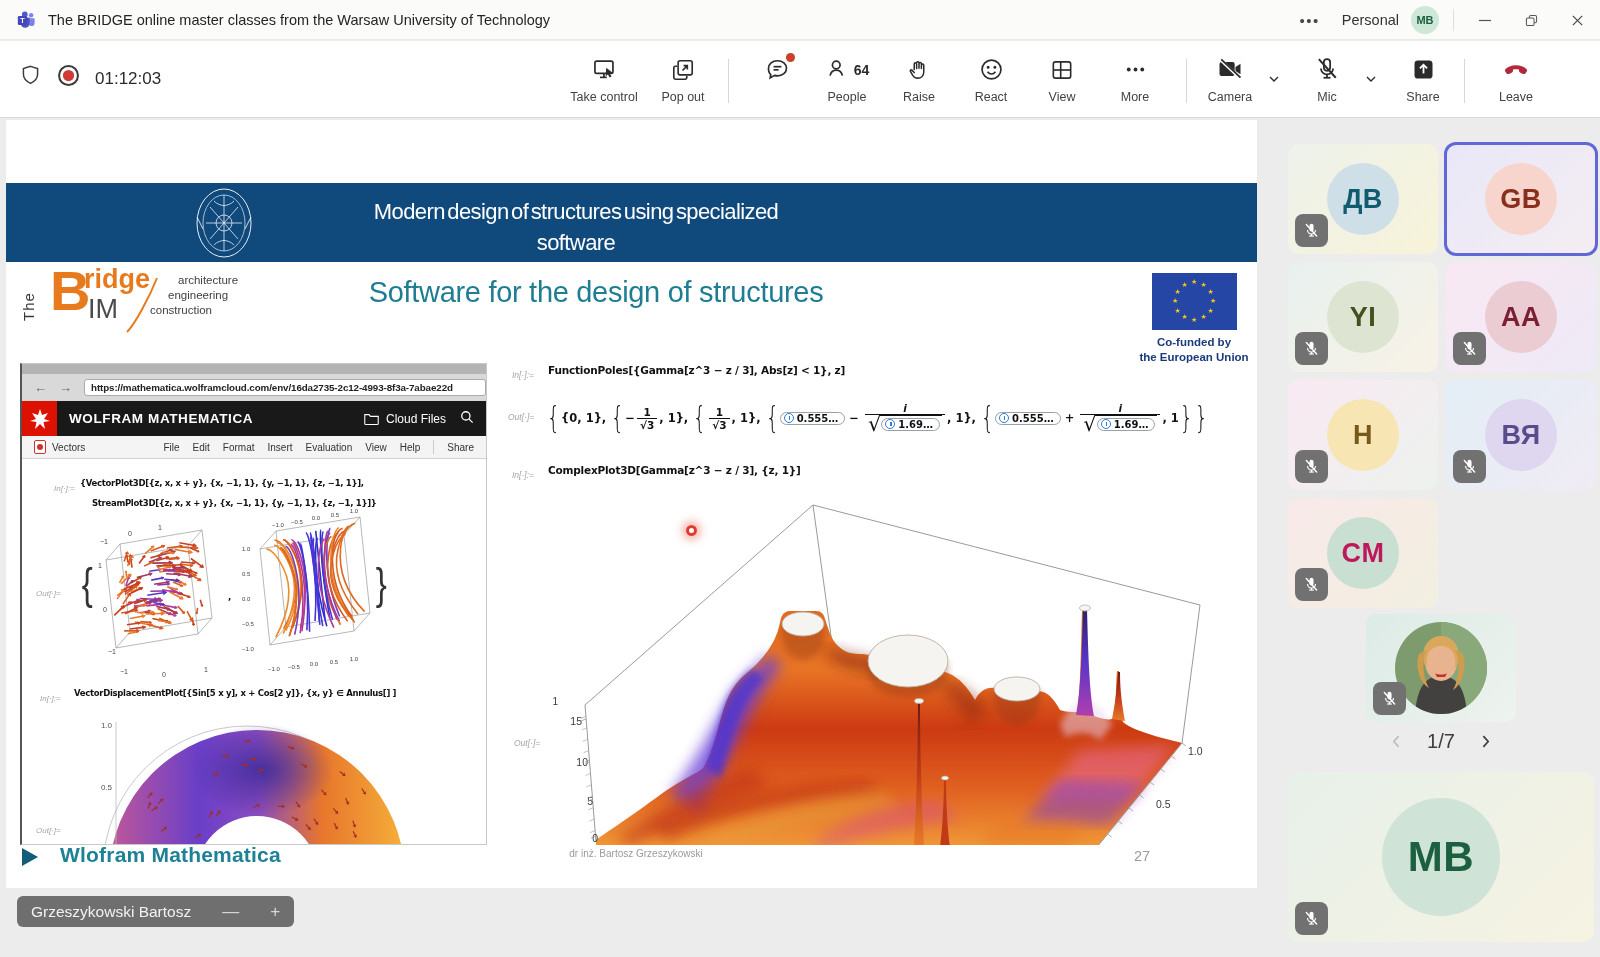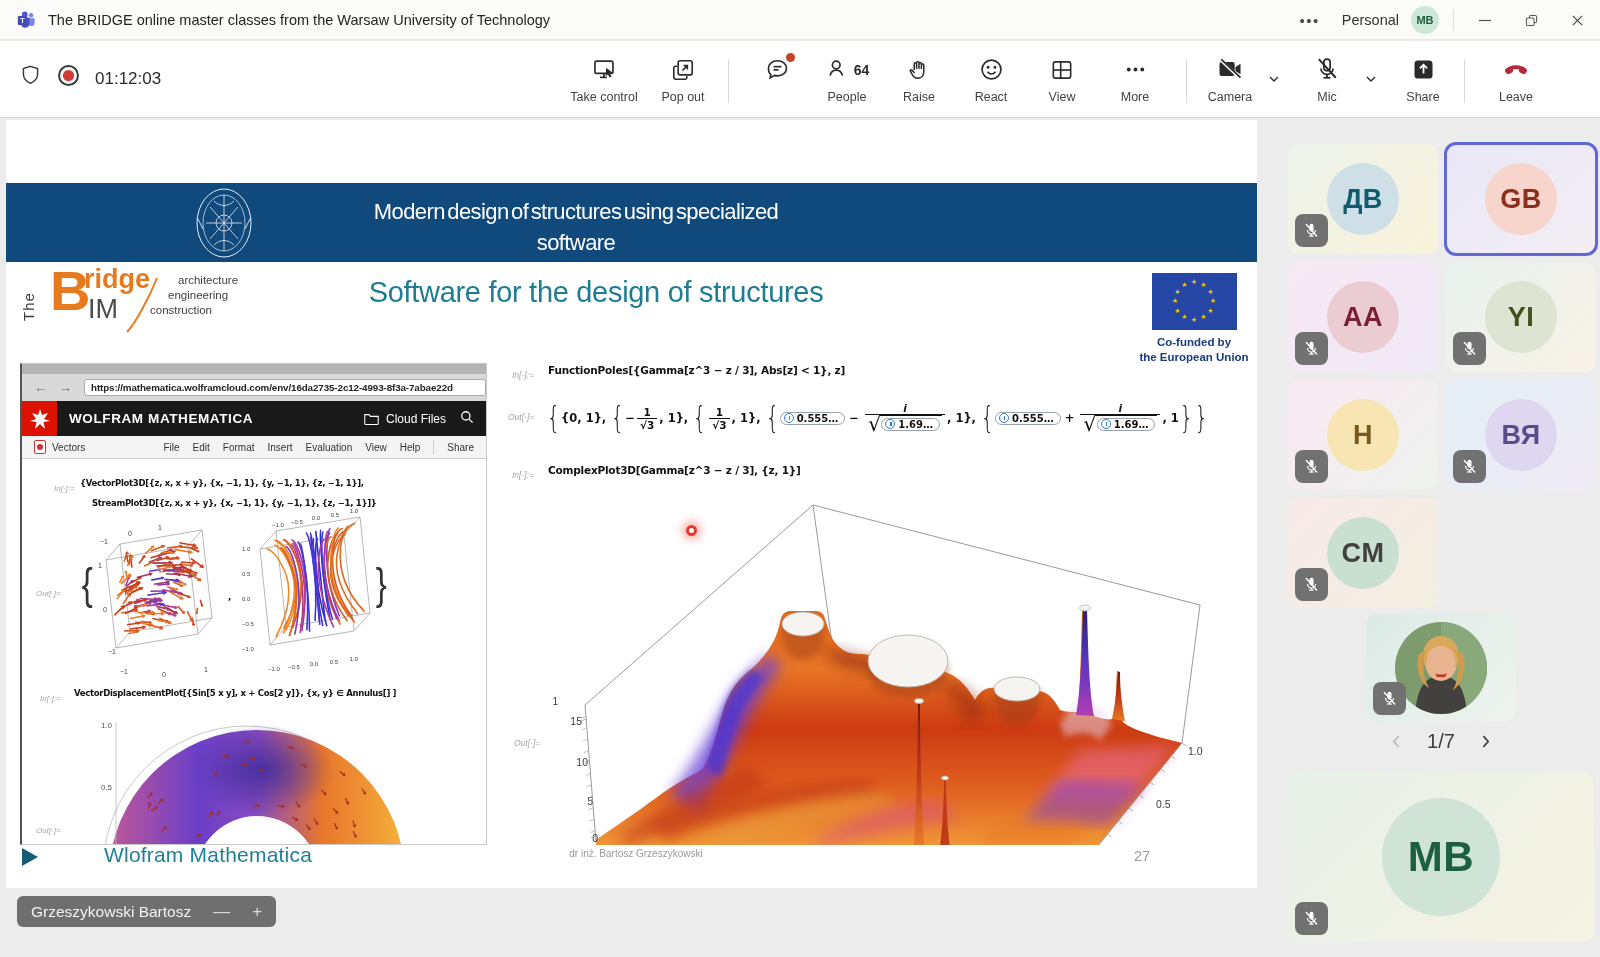--- a/index.html
+++ b/index.html
@@ -82,29 +82,29 @@
   .pill { display:inline-flex; align-items:center; gap:3px; border:1.2px solid #98a0a8; border-radius:8px; padding:0px 6px 0px 3px; background:#fff; }
   .pill .pv { font-size:10px; font-weight:bold; }
   .pic { width:10px; height:10px; border-radius:50%; border:1.3px solid #2e7cd6; position:relative; flex:none; }
   .pic:after { content:""; position:absolute; left:4px; top:1.5px; width:1.2px; height:4px; background:#2e7cd6; }
   .sq { display:inline-flex; align-items:flex-start; }
   .sq .sg { font-size:21px; font-weight:400; line-height:0.95; margin-right:-2px; }
   .sq .sb { border-top:1.5px solid #111; padding:2px 2px 0 2px; }
 
   
   #foot-play { position:absolute; left:16px; top:728px; width:0; height:0; border-left:16px solid #135d77; border-top:9px solid transparent; border-bottom:9px solid transparent; }
-  #foot-title { position:absolute; left:54px; top:723px; font-size:21px; color:#1e8195; font-weight:400; letter-spacing:0.2px;margin-left:44px; }
+  #foot-title { position:absolute; left:54px; top:723px; font-size:21px; color:#1e8195; font-weight:700; letter-spacing:0.2px; }
   #foot-author { position:absolute; left:450px; top:728px; width:360px; text-align:center; font-size:10px; color:#9a9a9a; }
   #foot-page { position:absolute; left:1128px; top:728px; font-size:14.5px; color:#9a9a9a; }
 
   
   #cursor { position:absolute; left:680px; top:405px; width:11px; height:11px; border-radius:50%; border:3px solid #e23b2e; box-shadow:0 0 9px 4px rgba(230,70,45,.4); background:rgba(255,255,255,.4); }
 
   
-  #nametag { position:absolute; left:17px; top:778px; height:31px; background:#6f6f6f; border-radius:6px; display:flex; align-items:center; padding:0 14px; gap:22px; }
+  #nametag { position:absolute; left:17px; top:778px; height:31px; background:#6f6f6f; border-radius:6px; display:flex; align-items:center; padding:0 14px; gap:31px; }
   #nametag .nm { color:#f2f2f2; font-size:15.5px; }
   #nametag .op { color:#d9d9d9; font-size:17px; }
 
   
   #participants { position:absolute; left:1288px; top:26px; width:308px; display:grid; grid-template-columns:150px 150px; gap:8px; }
   .tile { width:150px; height:110px; border-radius:10px; position:relative; }
   .tile.active { outline:3px solid #6168d6; outline-offset:-1px; }
   .pcircle { position:absolute; left:50%; top:50%; transform:translate(-50%,-50%); width:72px; height:72px; border-radius:50%; display:flex; align-items:center; justify-content:center; font-size:27px; font-weight:600; letter-spacing:0.5px; }
   .mic-badge { position:absolute; left:7px; bottom:7px; width:33px; height:33px; border-radius:8px; background:#717171; display:flex; align-items:center; justify-content:center; }
   #videotile { position:absolute; left:1366px; top:496px; width:150px; height:108px; border-radius:10px; background:linear-gradient(135deg,#dcebe6,#eef3ee); }
@@ -1246,44 +1246,44 @@
               <path d="M7 11.5a5 5 0 0 0 10 0" fill="none" stroke="#fff" stroke-width="1.5"></path>
               <line x1="12" y1="16.5" x2="12" y2="19" stroke="#fff" stroke-width="1.5"></line>
               <line x1="9" y1="19" x2="15" y2="19" stroke="#fff" stroke-width="1.5"></line>
               <line x1="5.5" y1="4.5" x2="18.5" y2="19" stroke="#fff" stroke-width="1.8" stroke-linecap="round"></line>
             </svg>
           </div>
         </div>
         <div class="tile active" style="background: linear-gradient(135deg, rgb(233, 231, 248), rgb(244, 238, 242));">
           <div class="pcircle" style="background: rgb(247, 213, 205); color: rgb(138, 47, 29);">GB</div>
         </div>
+        <div class="tile" style="background: linear-gradient(135deg, rgb(232, 241, 239), rgb(248, 242, 230));">
+          <div class="pcircle" style="background: rgb(221, 228, 210); color: rgb(68, 81, 31);">YI</div>
+          <div class="mic-badge">
+            <svg width="19" height="19" viewBox="0 0 24 24">
+              <rect x="9.4" y="3.6" width="5.2" height="9.6" rx="2.6" fill="#fff"></rect>
+              <path d="M7 11.5a5 5 0 0 0 10 0" fill="none" stroke="#fff" stroke-width="1.5"></path>
+              <line x1="12" y1="16.5" x2="12" y2="19" stroke="#fff" stroke-width="1.5"></line>
+              <line x1="9" y1="19" x2="15" y2="19" stroke="#fff" stroke-width="1.5"></line>
+              <line x1="5.5" y1="4.5" x2="18.5" y2="19" stroke="#fff" stroke-width="1.8" stroke-linecap="round"></line>
+            </svg>
+          </div>
+        </div>
         <div class="tile" style="background: linear-gradient(135deg, rgb(248, 232, 243), rgb(238, 234, 246));">
           <div class="pcircle" style="background: rgb(236, 204, 211); color: rgb(124, 31, 51);">AA</div>
           <div class="mic-badge">
             <svg width="19" height="19" viewBox="0 0 24 24">
               <rect x="9.4" y="3.6" width="5.2" height="9.6" rx="2.6" fill="#fff"></rect>
               <path d="M7 11.5a5 5 0 0 0 10 0" fill="none" stroke="#fff" stroke-width="1.5"></path>
               <line x1="12" y1="16.5" x2="12" y2="19" stroke="#fff" stroke-width="1.5"></line>
               <line x1="9" y1="19" x2="15" y2="19" stroke="#fff" stroke-width="1.5"></line>
               <line x1="5.5" y1="4.5" x2="18.5" y2="19" stroke="#fff" stroke-width="1.8" stroke-linecap="round"></line>
             </svg>
           </div>
         </div>
-        <div class="tile" style="background: linear-gradient(135deg, rgb(232, 241, 239), rgb(248, 242, 230));">
-          <div class="pcircle" style="background: rgb(221, 228, 210); color: rgb(68, 81, 31);">YI</div>
-          <div class="mic-badge">
-            <svg width="19" height="19" viewBox="0 0 24 24">
-              <rect x="9.4" y="3.6" width="5.2" height="9.6" rx="2.6" fill="#fff"></rect>
-              <path d="M7 11.5a5 5 0 0 0 10 0" fill="none" stroke="#fff" stroke-width="1.5"></path>
-              <line x1="12" y1="16.5" x2="12" y2="19" stroke="#fff" stroke-width="1.5"></line>
-              <line x1="9" y1="19" x2="15" y2="19" stroke="#fff" stroke-width="1.5"></line>
-              <line x1="5.5" y1="4.5" x2="18.5" y2="19" stroke="#fff" stroke-width="1.8" stroke-linecap="round"></line>
-            </svg>
-          </div>
-        </div>
         <div class="tile" style="background: linear-gradient(135deg, rgb(249, 233, 242), rgb(237, 242, 238));">
           <div class="pcircle" style="background: rgb(247, 229, 180); color: rgb(119, 89, 27);">H</div>
           <div class="mic-badge">
             <svg width="19" height="19" viewBox="0 0 24 24">
               <rect x="9.4" y="3.6" width="5.2" height="9.6" rx="2.6" fill="#fff"></rect>
               <path d="M7 11.5a5 5 0 0 0 10 0" fill="none" stroke="#fff" stroke-width="1.5"></path>
               <line x1="12" y1="16.5" x2="12" y2="19" stroke="#fff" stroke-width="1.5"></line>
               <line x1="9" y1="19" x2="15" y2="19" stroke="#fff" stroke-width="1.5"></line>
               <line x1="5.5" y1="4.5" x2="18.5" y2="19" stroke="#fff" stroke-width="1.8" stroke-linecap="round"></line>
             </svg>
@@ -1295,21 +1295,21 @@
             <svg width="19" height="19" viewBox="0 0 24 24">
               <rect x="9.4" y="3.6" width="5.2" height="9.6" rx="2.6" fill="#fff"></rect>
               <path d="M7 11.5a5 5 0 0 0 10 0" fill="none" stroke="#fff" stroke-width="1.5"></path>
               <line x1="12" y1="16.5" x2="12" y2="19" stroke="#fff" stroke-width="1.5"></line>
               <line x1="9" y1="19" x2="15" y2="19" stroke="#fff" stroke-width="1.5"></line>
               <line x1="5.5" y1="4.5" x2="18.5" y2="19" stroke="#fff" stroke-width="1.8" stroke-linecap="round"></line>
             </svg>
           </div>
         </div>
         <div class="tile" style="background: linear-gradient(135deg, rgb(248, 233, 233), rgb(242, 239, 224));">
-          <div class="pcircle" style="background: rgb(200, 223, 209); color: #404040;">CM</div>
+          <div class="pcircle" style="background: rgb(200, 223, 209); color: #be185d;">CM</div>
           <div class="mic-badge">
             <svg width="19" height="19" viewBox="0 0 24 24">
               <rect x="9.4" y="3.6" width="5.2" height="9.6" rx="2.6" fill="#fff"></rect>
               <path d="M7 11.5a5 5 0 0 0 10 0" fill="none" stroke="#fff" stroke-width="1.5"></path>
               <line x1="12" y1="16.5" x2="12" y2="19" stroke="#fff" stroke-width="1.5"></line>
               <line x1="9" y1="19" x2="15" y2="19" stroke="#fff" stroke-width="1.5"></line>
               <line x1="5.5" y1="4.5" x2="18.5" y2="19" stroke="#fff" stroke-width="1.8" stroke-linecap="round"></line>
             </svg>
           </div>
         </div>

